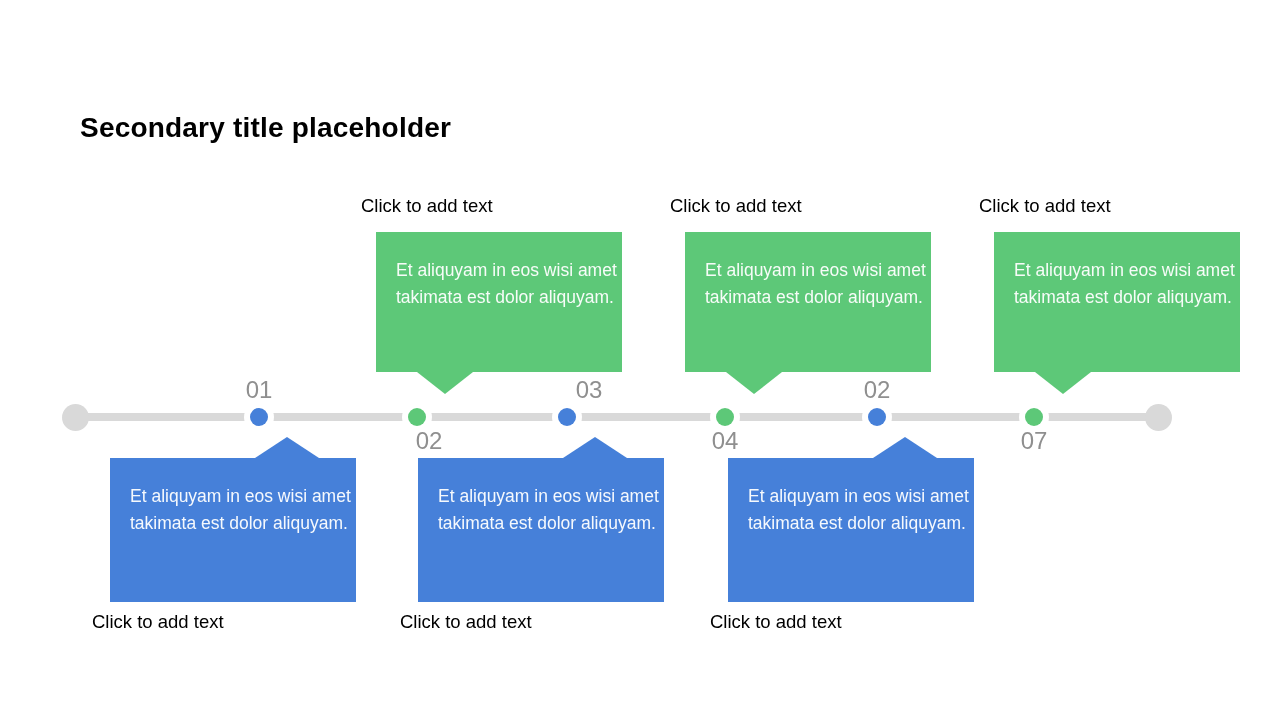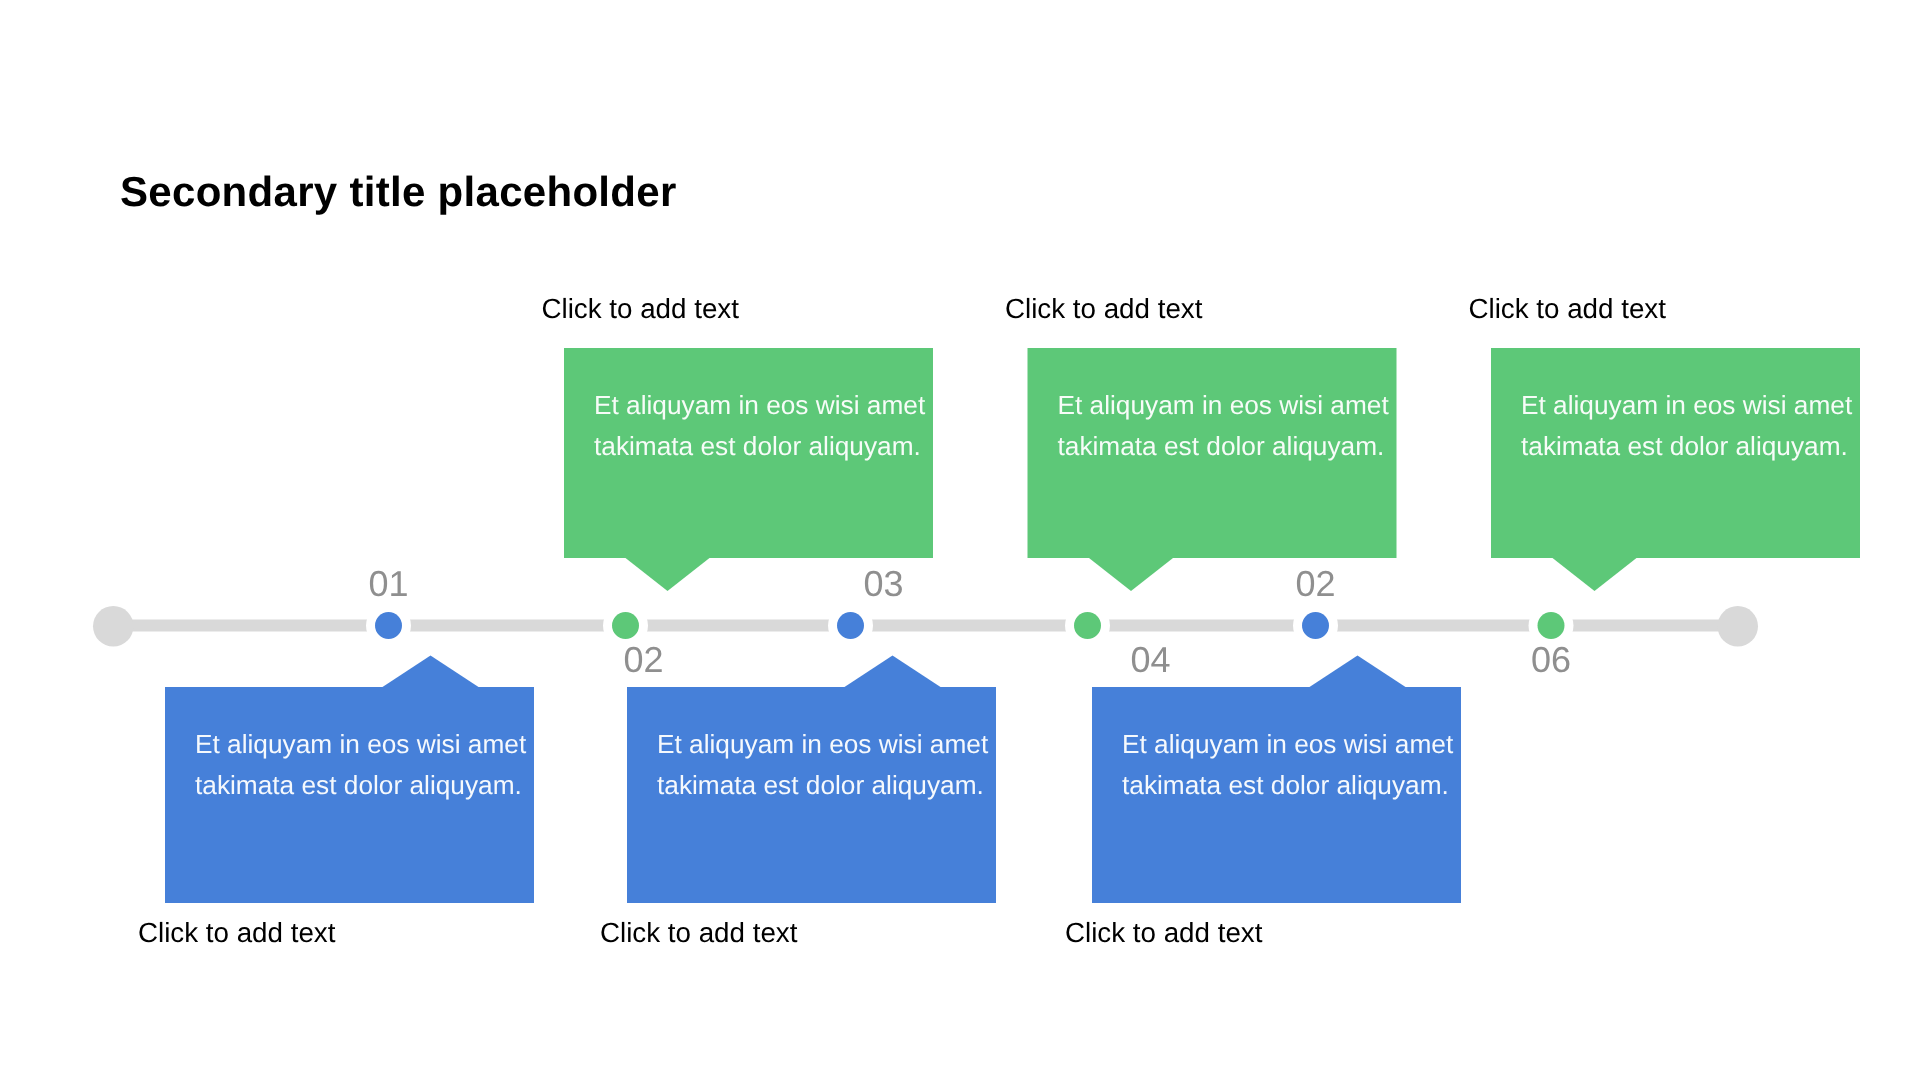--- a/index.html
+++ b/index.html
@@ -13,21 +13,21 @@
   }
   
   .track{position:absolute;left:75px;top:413px;width:1083px;height:8px;border-radius:4px;background:var(--track,#d9d9d9);}
   .endpoint{position:absolute;top:404px;width:27px;height:27px;border-radius:50%;background:var(--track,#d9d9d9);}
   .ep-l{left:62px}.ep-r{left:1145px}
   .dot{position:absolute;top:408px;width:18px;height:18px;border-radius:50%;box-shadow:0 0 0 6px #ffffff;}
   .dot-blue{background:var(--blue,#4680d9);} .dot-green{background:var(--green,#5dc878);}
   .d1{left:250px}.d2{left:408px}.d3{left:558px}.d4{left:716px}.d5{left:868px}.d6{left:1025px}
   .num{position:absolute;transform:translateX(-50%);font-size:24px;line-height:20px;color:var(--numbers,#8f8f8f);white-space:nowrap;}
   .num-above{top:380px}.num-below{top:431px}
-  .n1{left:259px}.n2{left:429px}.n3{left:589px}.n4{left:767px}.n5{left:877px}.n6{left:1034px}
+  .n1{left:259px}.n2{left:429px}.n3{left:589px}.n4{left:725px}.n5{left:877px}.n6{left:1034px}
   
   .callout{position:absolute;width:246px;margin-left:28px;}
   .co-top{top:232px;height:140px;background:var(--green,#5dc878);}
   .co-bot{top:458px;height:144px;background:var(--blue,#4680d9);}
   .ct1{left:348px}.ct2{left:657px}.ct3{left:966px}
   .cb1{left:82px}.cb2{left:390px}.cb3{left:700px}
   .co-body{
     padding:25px 2px 0 20px;font-size:17.5px;line-height:27px;
     color:rgba(255,255,255,.95);
   }
@@ -56,21 +56,21 @@
   <div class="dot dot-blue d3"></div>
   <div class="dot dot-green d4"></div>
   <div class="dot dot-blue d5"></div>
   <div class="dot dot-green d6"></div>
 
   <div class="num num-above n1">01</div>
   <div class="num num-below n2">02</div>
   <div class="num num-above n3">03</div>
   <div class="num num-below n4">04</div>
   <div class="num num-above n5">02</div>
-  <div class="num num-below n6">06</div>
+  <div class="num num-below n6">07</div>
 
   <div class="heading hd-top ht1">Click to add text</div>
   <div class="heading hd-top ht2">Click to add text</div>
   <div class="heading hd-top ht3">Click to add text</div>
 
   <div class="callout co-top ct1">
     <div class="co-body">Et aliquyam in eos wisi amet takimata est dolor aliquyam.</div>
     <div class="tri tri-down"></div>
   </div>
   <div class="callout co-top ct2">

